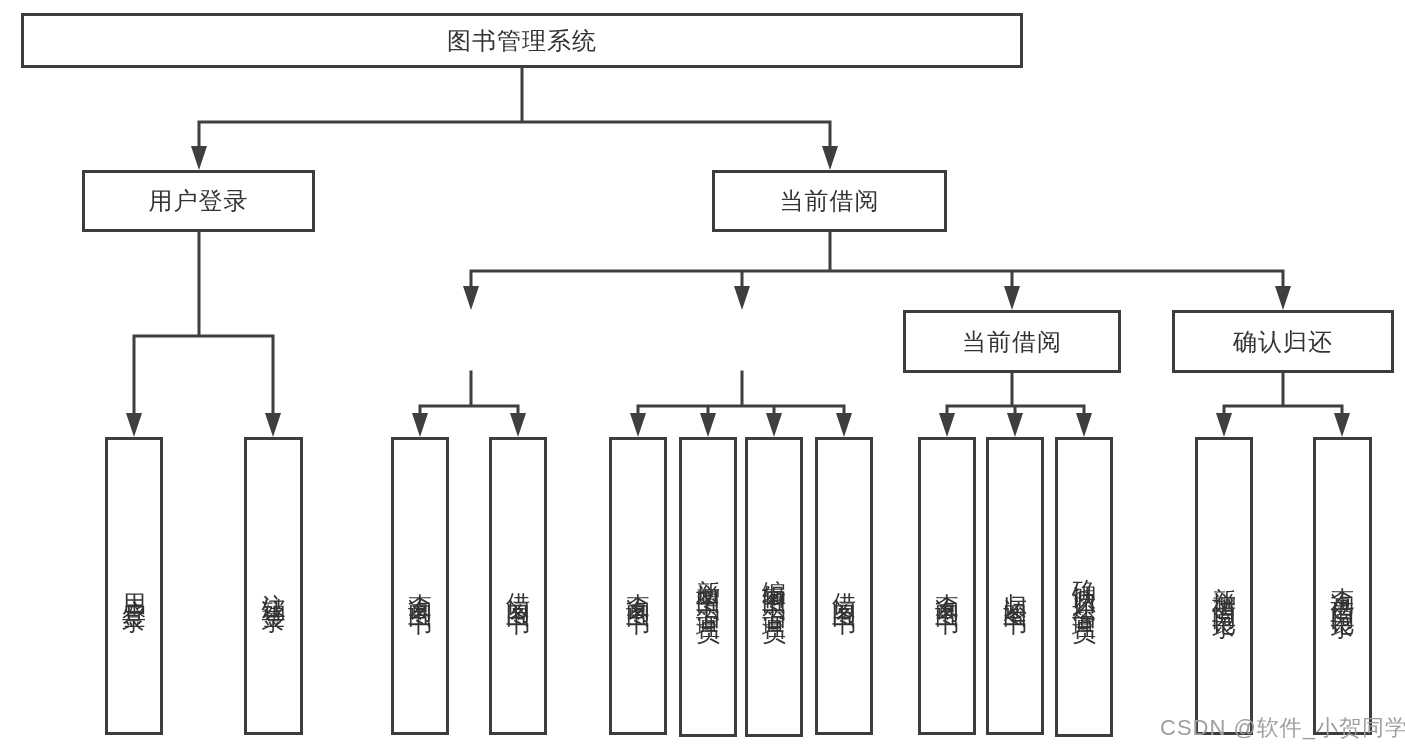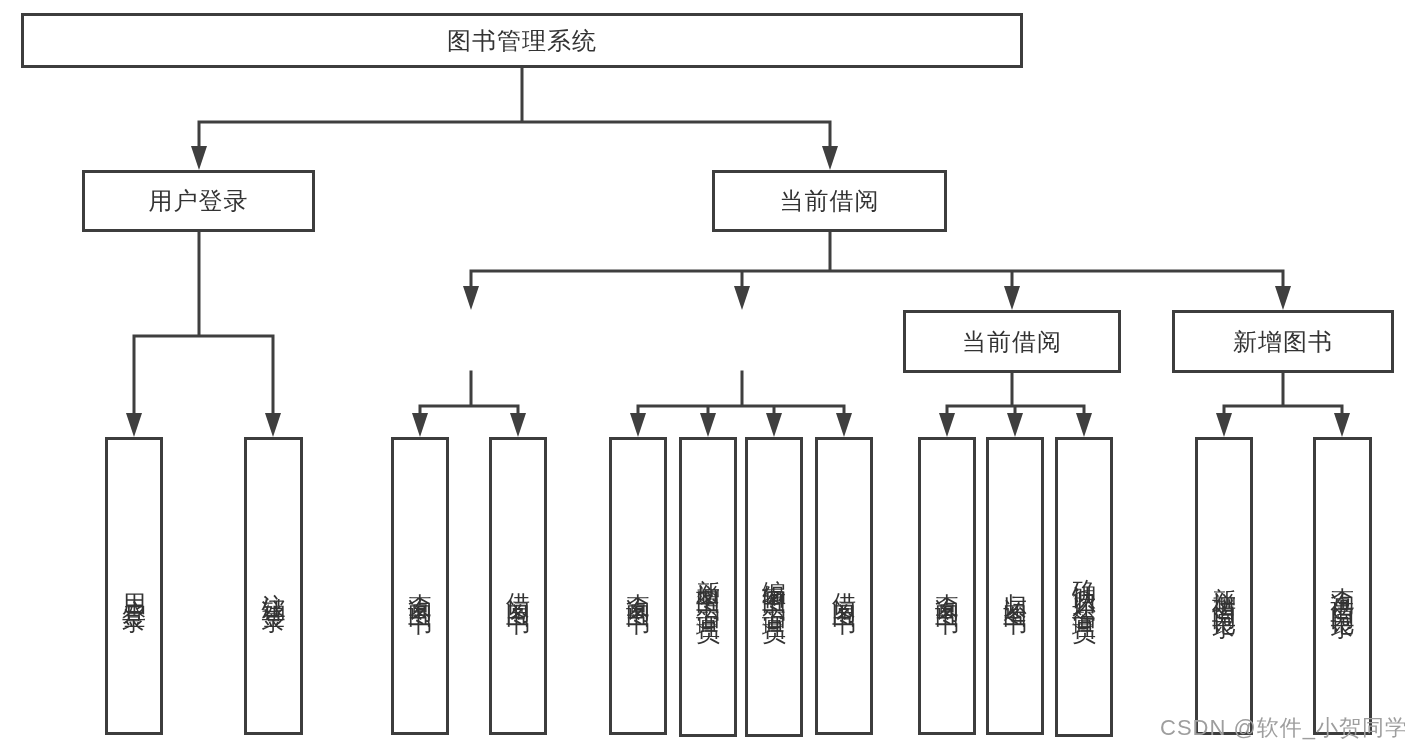--- a/index.html
+++ b/index.html
@@ -113,21 +113,21 @@
     <span>用户登录</span>
   </div>
   <div class="node h" style="left:712px;top:170px;width:235px;height:62px">
     <span>当前借阅</span>
   </div>
 
   <div class="node h" style="left:903px;top:310px;width:218px;height:63px">
     <span>当前借阅</span>
   </div>
   <div class="node h" style="left:1172px;top:310px;width:222px;height:63px">
-    <span>新增图书</span>
+    <span>确认归还</span>
   </div>
 
   <div class="node v" style="left:105px;top:437px;width:58px;height:298px">
     <span>用户登录</span>
   </div>
   <div class="node v" style="left:244px;top:437px;width:59px;height:298px">
     <span>注销登录</span>
   </div>
 
   <div class="node v" style="left:391px;top:437px;width:58px;height:298px">

